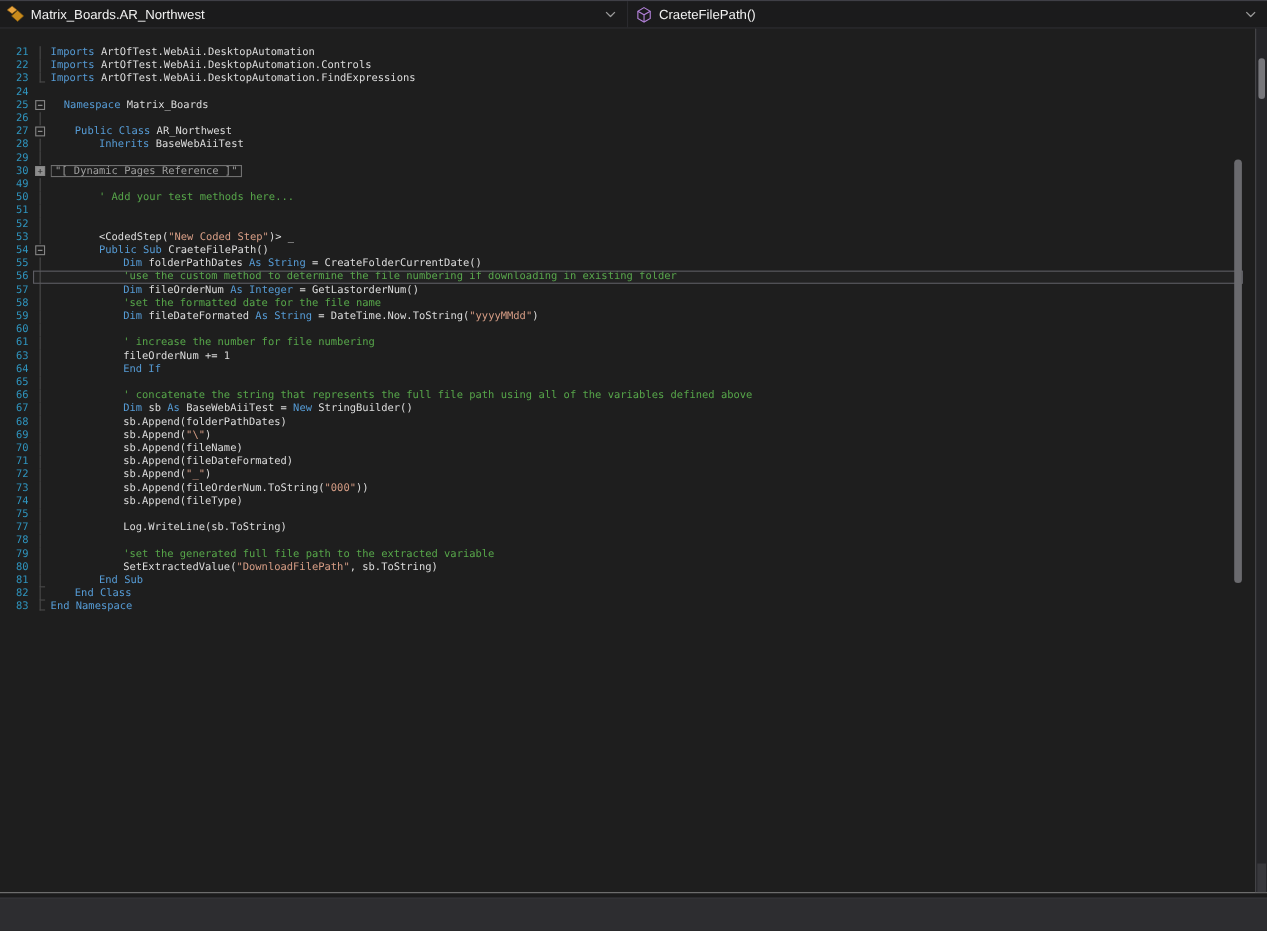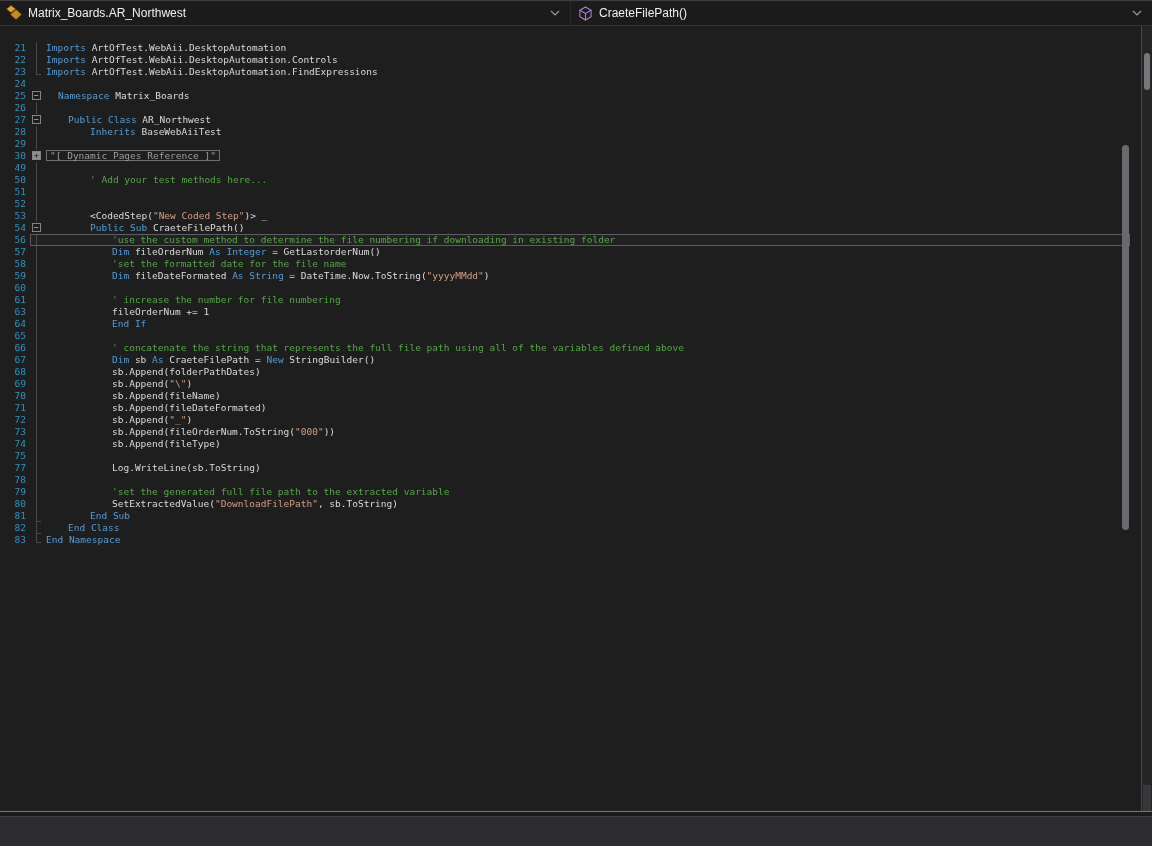--- a/index.html
+++ b/index.html
@@ -105,31 +105,32 @@
         <div class="row"><span class="ln">27</span><span class="om"><span class="fold-box">−</span></span><span class="codetext" style="padding-left: 22px;"><span class="tk-k">Public Class </span><span class="tk-p">AR_Northwest</span></span></div>
         <div class="row"><span class="ln">28</span><span class="om"><span class="oline "></span></span><span class="codetext" style="padding-left: 44px;"><span class="tk-k">Inherits </span><span class="tk-p">BaseWebAiiTest</span></span></div>
         <div class="row"><span class="ln">29</span><span class="om"><span class="oline "></span></span><span class="codetext" style="padding-left: 0px;"></span></div>
         <div class="row"><span class="ln">30</span><span class="om"><span class="fold-box plus">+</span></span><span class="codetext" style="padding-left: 0px;"><span class="tk-r">"[ Dynamic Pages Reference ]"</span></span></div>
         <div class="row"><span class="ln">49</span><span class="om"><span class="oline "></span></span><span class="codetext" style="padding-left: 0px;"></span></div>
         <div class="row"><span class="ln">50</span><span class="om"><span class="oline "></span></span><span class="codetext" style="padding-left: 44px;"><span class="tk-c">' Add your test methods here...</span></span></div>
         <div class="row"><span class="ln">51</span><span class="om"><span class="oline "></span></span><span class="codetext" style="padding-left: 0px;"></span></div>
         <div class="row"><span class="ln">52</span><span class="om"><span class="oline "></span></span><span class="codetext" style="padding-left: 0px;"></span></div>
         <div class="row"><span class="ln">53</span><span class="om"><span class="oline "></span></span><span class="codetext" style="padding-left: 44px;"><span class="tk-p">&lt;CodedStep(</span><span class="tk-s">"New Coded Step"</span><span class="tk-p">)&gt; _</span></span></div>
         <div class="row"><span class="ln">54</span><span class="om"><span class="fold-box">−</span></span><span class="codetext" style="padding-left: 44px;"><span class="tk-k">Public Sub </span><span class="tk-p">CraeteFilePath()</span></span></div>
+        <div class="row"><span class="ln">55</span><span class="om"><span class="oline "></span></span><span class="codetext" style="padding-left: 66px;"><span class="tk-k">Dim </span><span class="tk-p">folderPathDates </span><span class="tk-k">As String</span><span class="tk-p"> = CreateFolderCurrentDate()</span></span></div>
         <div class="row current"><span class="ln">56</span><span class="om"><span class="oline "></span></span><span class="codetext" style="padding-left: 66px;"><span class="tk-c">'use the custom method to determine the file numbering if downloading in existing folder</span></span></div>
         <div class="row"><span class="ln">57</span><span class="om"><span class="oline "></span></span><span class="codetext" style="padding-left: 66px;"><span class="tk-k">Dim </span><span class="tk-p">fileOrderNum </span><span class="tk-k">As Integer</span><span class="tk-p"> = GetLastorderNum()</span></span></div>
         <div class="row"><span class="ln">58</span><span class="om"><span class="oline "></span></span><span class="codetext" style="padding-left: 66px;"><span class="tk-c">'set the formatted date for the file name</span></span></div>
         <div class="row"><span class="ln">59</span><span class="om"><span class="oline "></span></span><span class="codetext" style="padding-left: 66px;"><span class="tk-k">Dim </span><span class="tk-p">fileDateFormated </span><span class="tk-k">As String</span><span class="tk-p"> = DateTime.Now.ToString(</span><span class="tk-s">"yyyyMMdd"</span><span class="tk-p">)</span></span></div>
         <div class="row"><span class="ln">60</span><span class="om"><span class="oline "></span></span><span class="codetext" style="padding-left: 0px;"></span></div>
         <div class="row"><span class="ln">61</span><span class="om"><span class="oline "></span></span><span class="codetext" style="padding-left: 66px;"><span class="tk-c">' increase the number for file numbering</span></span></div>
         <div class="row"><span class="ln">63</span><span class="om"><span class="oline "></span></span><span class="codetext" style="padding-left: 66px;"><span class="tk-p">fileOrderNum += 1</span></span></div>
         <div class="row"><span class="ln">64</span><span class="om"><span class="oline "></span></span><span class="codetext" style="padding-left: 66px;"><span class="tk-k">End If</span></span></div>
         <div class="row"><span class="ln">65</span><span class="om"><span class="oline "></span></span><span class="codetext" style="padding-left: 0px;"></span></div>
         <div class="row"><span class="ln">66</span><span class="om"><span class="oline "></span></span><span class="codetext" style="padding-left: 66px;"><span class="tk-c">' concatenate the string that represents the full file path using all of the variables defined above</span></span></div>
-        <div class="row"><span class="ln">67</span><span class="om"><span class="oline "></span></span><span class="codetext" style="padding-left: 66px;"><span class="tk-k">Dim </span><span class="tk-p">sb </span><span class="tk-k">As </span><span class="tk-p">CraeteFilePath = </span><span class="tk-k">New </span><span class="tk-p">StringBuilder()</span></span></div>
+        <div class="row"><span class="ln">67</span><span class="om"><span class="oline "></span></span><span class="codetext" style="padding-left: 66px;"><span class="tk-k">Dim </span><span class="tk-p">sb </span><span class="tk-k">As </span><span class="tk-p">BaseWebAiiTest = </span><span class="tk-k">New </span><span class="tk-p">StringBuilder()</span></span></div>
         <div class="row"><span class="ln">68</span><span class="om"><span class="oline "></span></span><span class="codetext" style="padding-left: 66px;"><span class="tk-p">sb.Append(folderPathDates)</span></span></div>
         <div class="row"><span class="ln">69</span><span class="om"><span class="oline "></span></span><span class="codetext" style="padding-left: 66px;"><span class="tk-p">sb.Append(</span><span class="tk-s">"\"</span><span class="tk-p">)</span></span></div>
         <div class="row"><span class="ln">70</span><span class="om"><span class="oline "></span></span><span class="codetext" style="padding-left: 66px;"><span class="tk-p">sb.Append(fileName)</span></span></div>
         <div class="row"><span class="ln">71</span><span class="om"><span class="oline "></span></span><span class="codetext" style="padding-left: 66px;"><span class="tk-p">sb.Append(fileDateFormated)</span></span></div>
         <div class="row"><span class="ln">72</span><span class="om"><span class="oline "></span></span><span class="codetext" style="padding-left: 66px;"><span class="tk-p">sb.Append(</span><span class="tk-s">"_"</span><span class="tk-p">)</span></span></div>
         <div class="row"><span class="ln">73</span><span class="om"><span class="oline "></span></span><span class="codetext" style="padding-left: 66px;"><span class="tk-p">sb.Append(fileOrderNum.ToString(</span><span class="tk-s">"000"</span><span class="tk-p">))</span></span></div>
         <div class="row"><span class="ln">74</span><span class="om"><span class="oline "></span></span><span class="codetext" style="padding-left: 66px;"><span class="tk-p">sb.Append(fileType)</span></span></div>
         <div class="row"><span class="ln">75</span><span class="om"><span class="oline "></span></span><span class="codetext" style="padding-left: 0px;"></span></div>
         <div class="row"><span class="ln">77</span><span class="om"><span class="oline "></span></span><span class="codetext" style="padding-left: 66px;"><span class="tk-p">Log.WriteLine(sb.ToString)</span></span></div>
         <div class="row"><span class="ln">78</span><span class="om"><span class="oline "></span></span><span class="codetext" style="padding-left: 0px;"></span></div>

